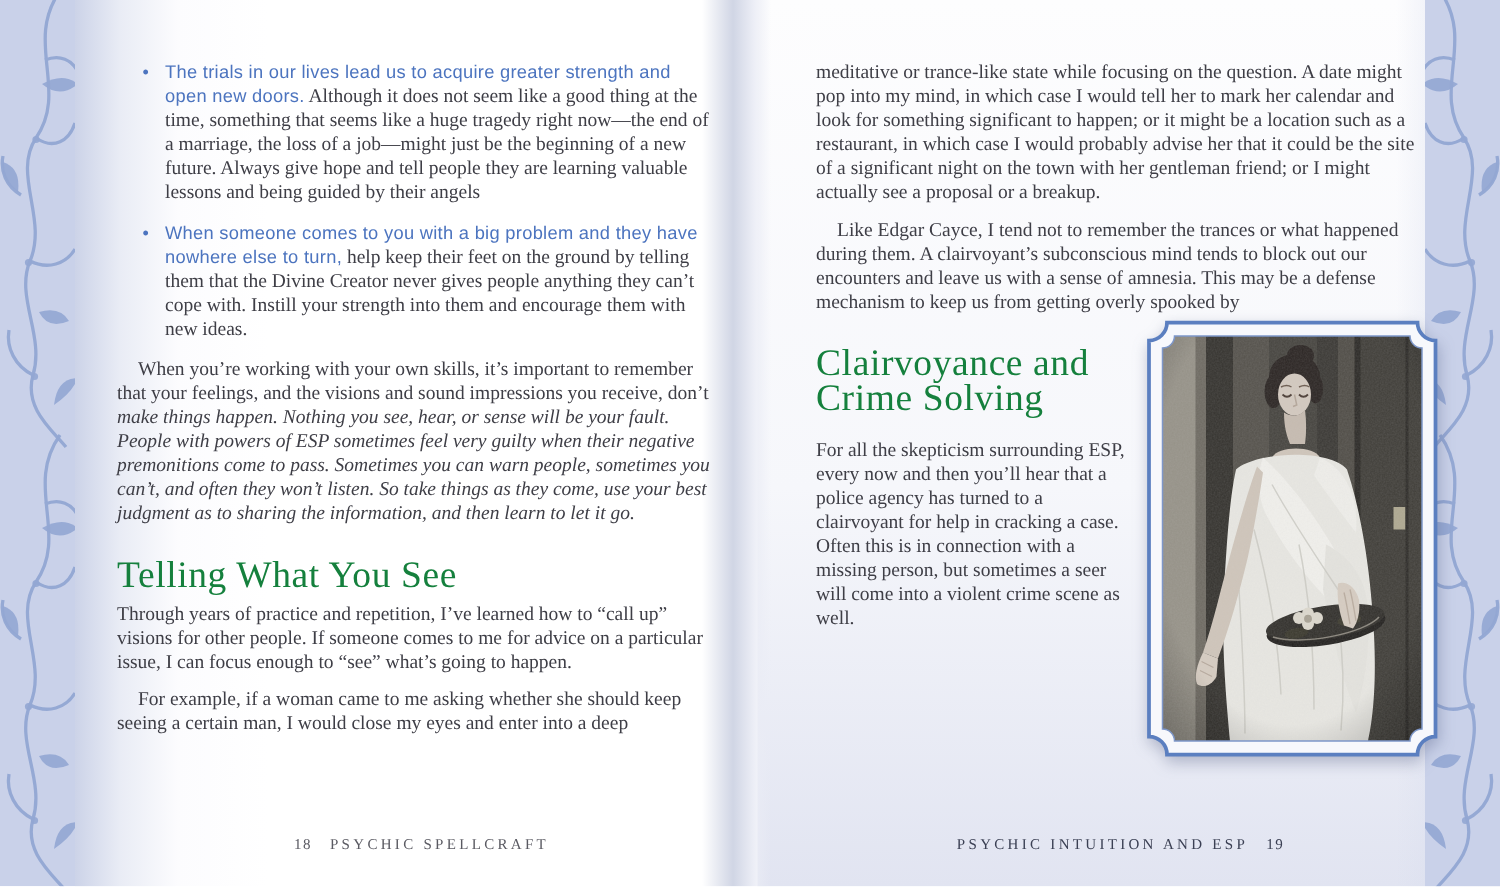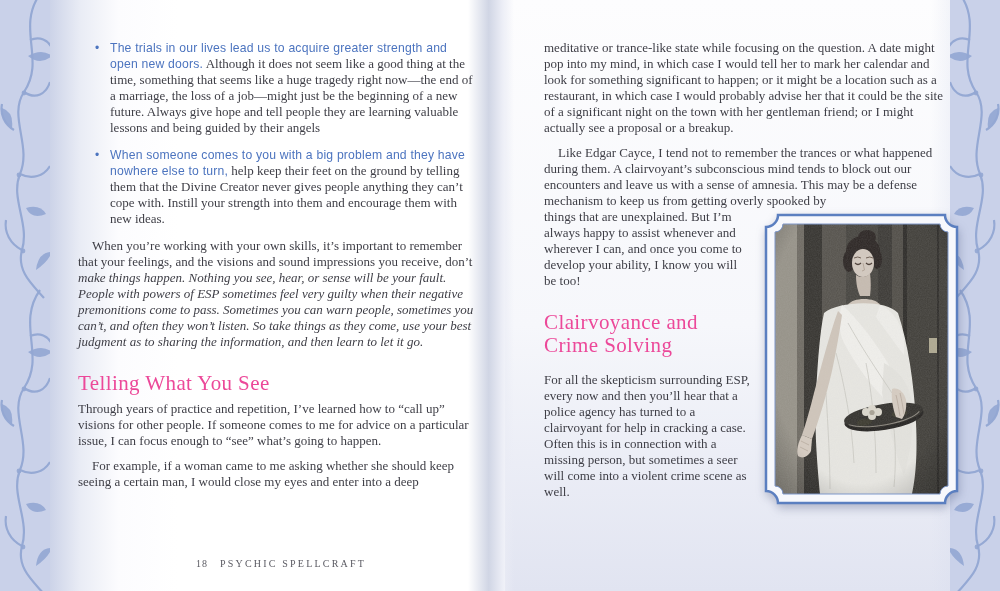--- a/index.html
+++ b/index.html
@@ -35,21 +35,21 @@
   .nogap{margin-bottom:0;}
 
   
   .bullet{display:flex;margin:0 0 11px 17px;}
   .bullet .mk{flex:0 0 15px;color:#4c74bf;font-family:"Liberation Sans",sans-serif;font-size:12px;line-height:16px;}
   .bullet .bt{width:368px;}
   .lead{font-family:"Liberation Sans",sans-serif;font-weight:normal;color:#4c74bf;font-size:12.2px;letter-spacing:0.2px;}
 
   .em{font-style:italic;font-family:Liberation Serif, serif;}
 
-  h2.section{font-weight:normal;color:#ec4899;font-size:21px;line-height:23px;letter-spacing:0.4px;margin:22px 0 6px 0;}
+  h2.section{font-weight:normal;color:#15803d;font-size:25px;line-height:23px;letter-spacing:0.4px;margin:22px 0 6px 0;}
 
   
   .photo-float{float:right;width:195px;height:292px;margin:4px -9px 6px 13px;}
   .photo-float svg{display:block;filter:drop-shadow(1px 4px 5px rgba(70,80,120,0.35));}
 
   
   .footer{position:absolute;bottom:22px;left:0;width:100%;text-align:center;
     font-size:10px;letter-spacing:2.2px;color:#5a5a62;white-space:nowrap;}
   .colR .footer{color:#3b4054;}
   .footer .num{letter-spacing:1px;}
@@ -220,22 +220,24 @@
             <path d="M132,182 C134,190 135,198 136,203 M136,180 C138,188 139,195 140,201" stroke="#b9ac9f" stroke-width="0.9" fill="none"></path>
 
             <rect x="11" y="11" width="173" height="270" fill="url(#vig)"></rect>
             <rect x="11" y="11" width="173" height="270" filter="url(#grain)" opacity="0.45"></rect>
           </g>
 
           <path d="M19,11 H176 A8,8 0 0 0 184,19 V273 A8,8 0 0 0 176,281 H19 A8,8 0 0 0 11,273 V19 A8,8 0 0 0 19,11 Z" fill="none" stroke="#7e97c9" stroke-width="1"></path>
         </svg>
       </div>
 
-      <p class="cont">things that are unexplained. But I’m always happy to assist whenever and wherever I can, and once you come to develop your ability, I know you will be too!</p>
 
       <h2 class="section">Clairvoyance and Crime Solving</h2>
 
       <p style="margin-top:15px">For all the skepticism surrounding ESP, every now and then you’ll hear that a police agency has turned to a clairvoyant for help in cracking a case. Often this is in connection with a missing person, but sometimes a seer will come into a violent crime scene as well.</p>
     </div>
 
+    <div class="footer">
+      <span>PSYCHIC INTUITION AND ESP</span><span class="gap"></span><span class="num">19</span>
+    </div>
   </div>
 
 </div>
 
 </body></html>

